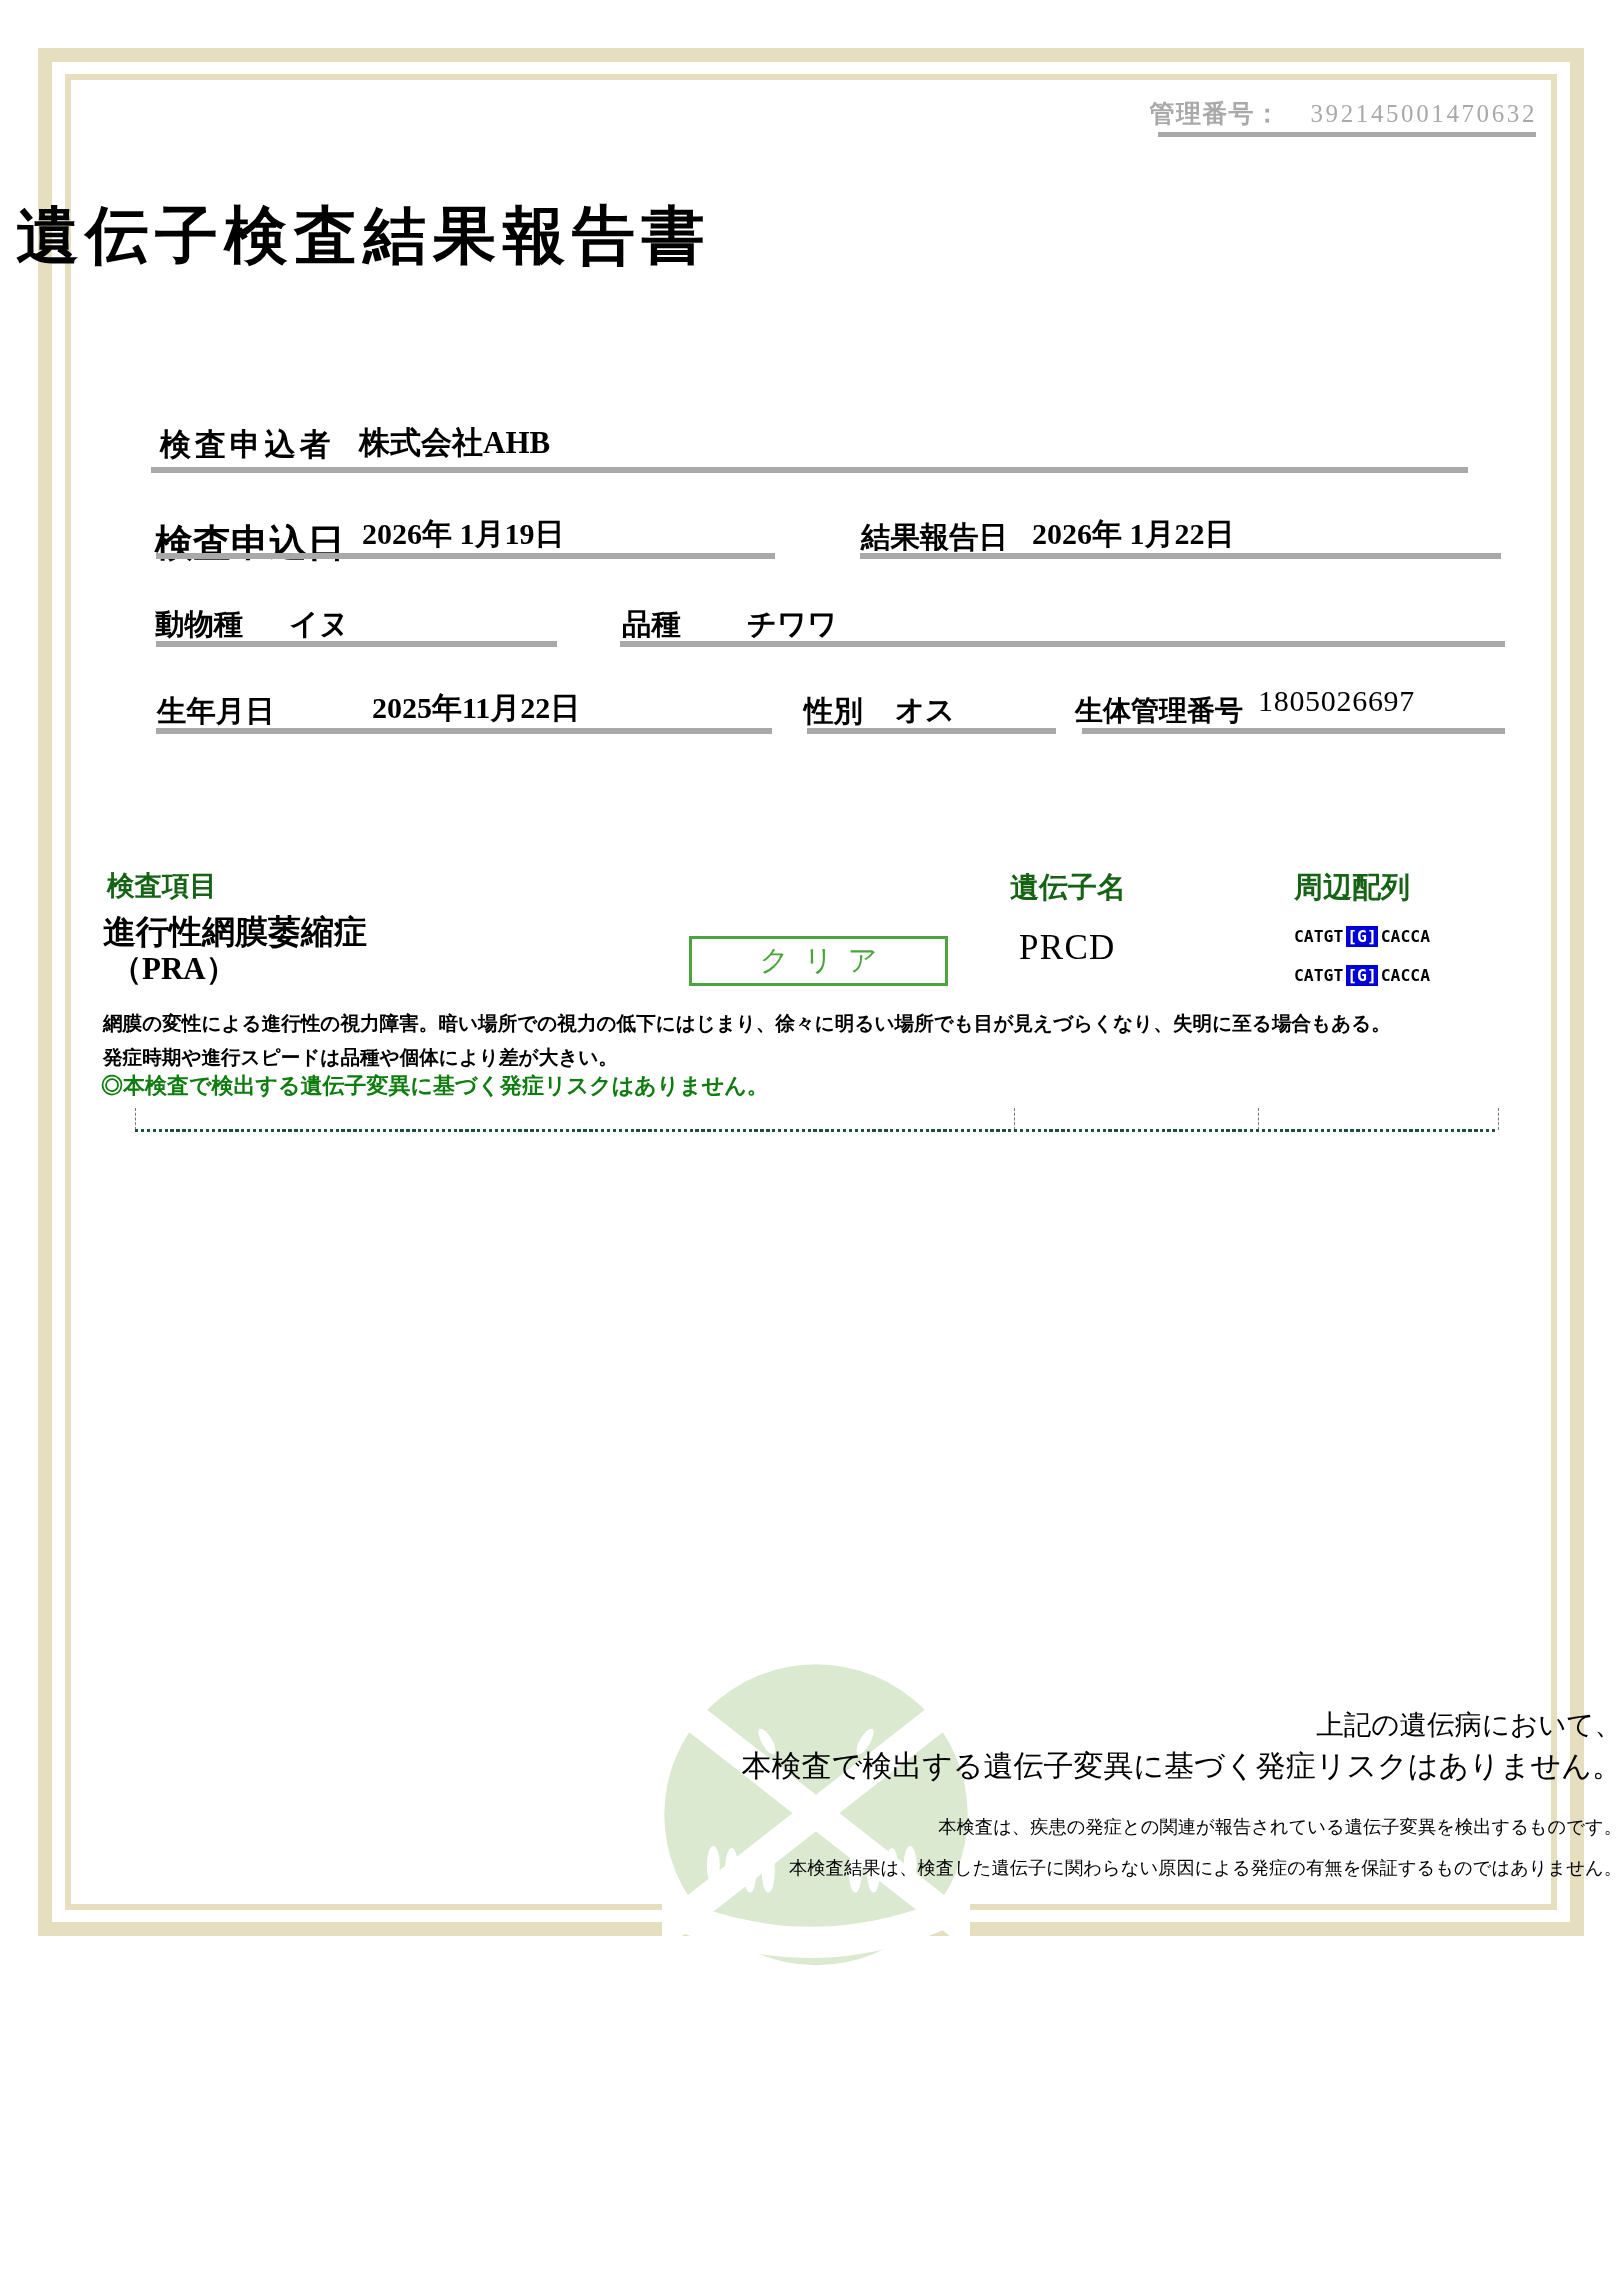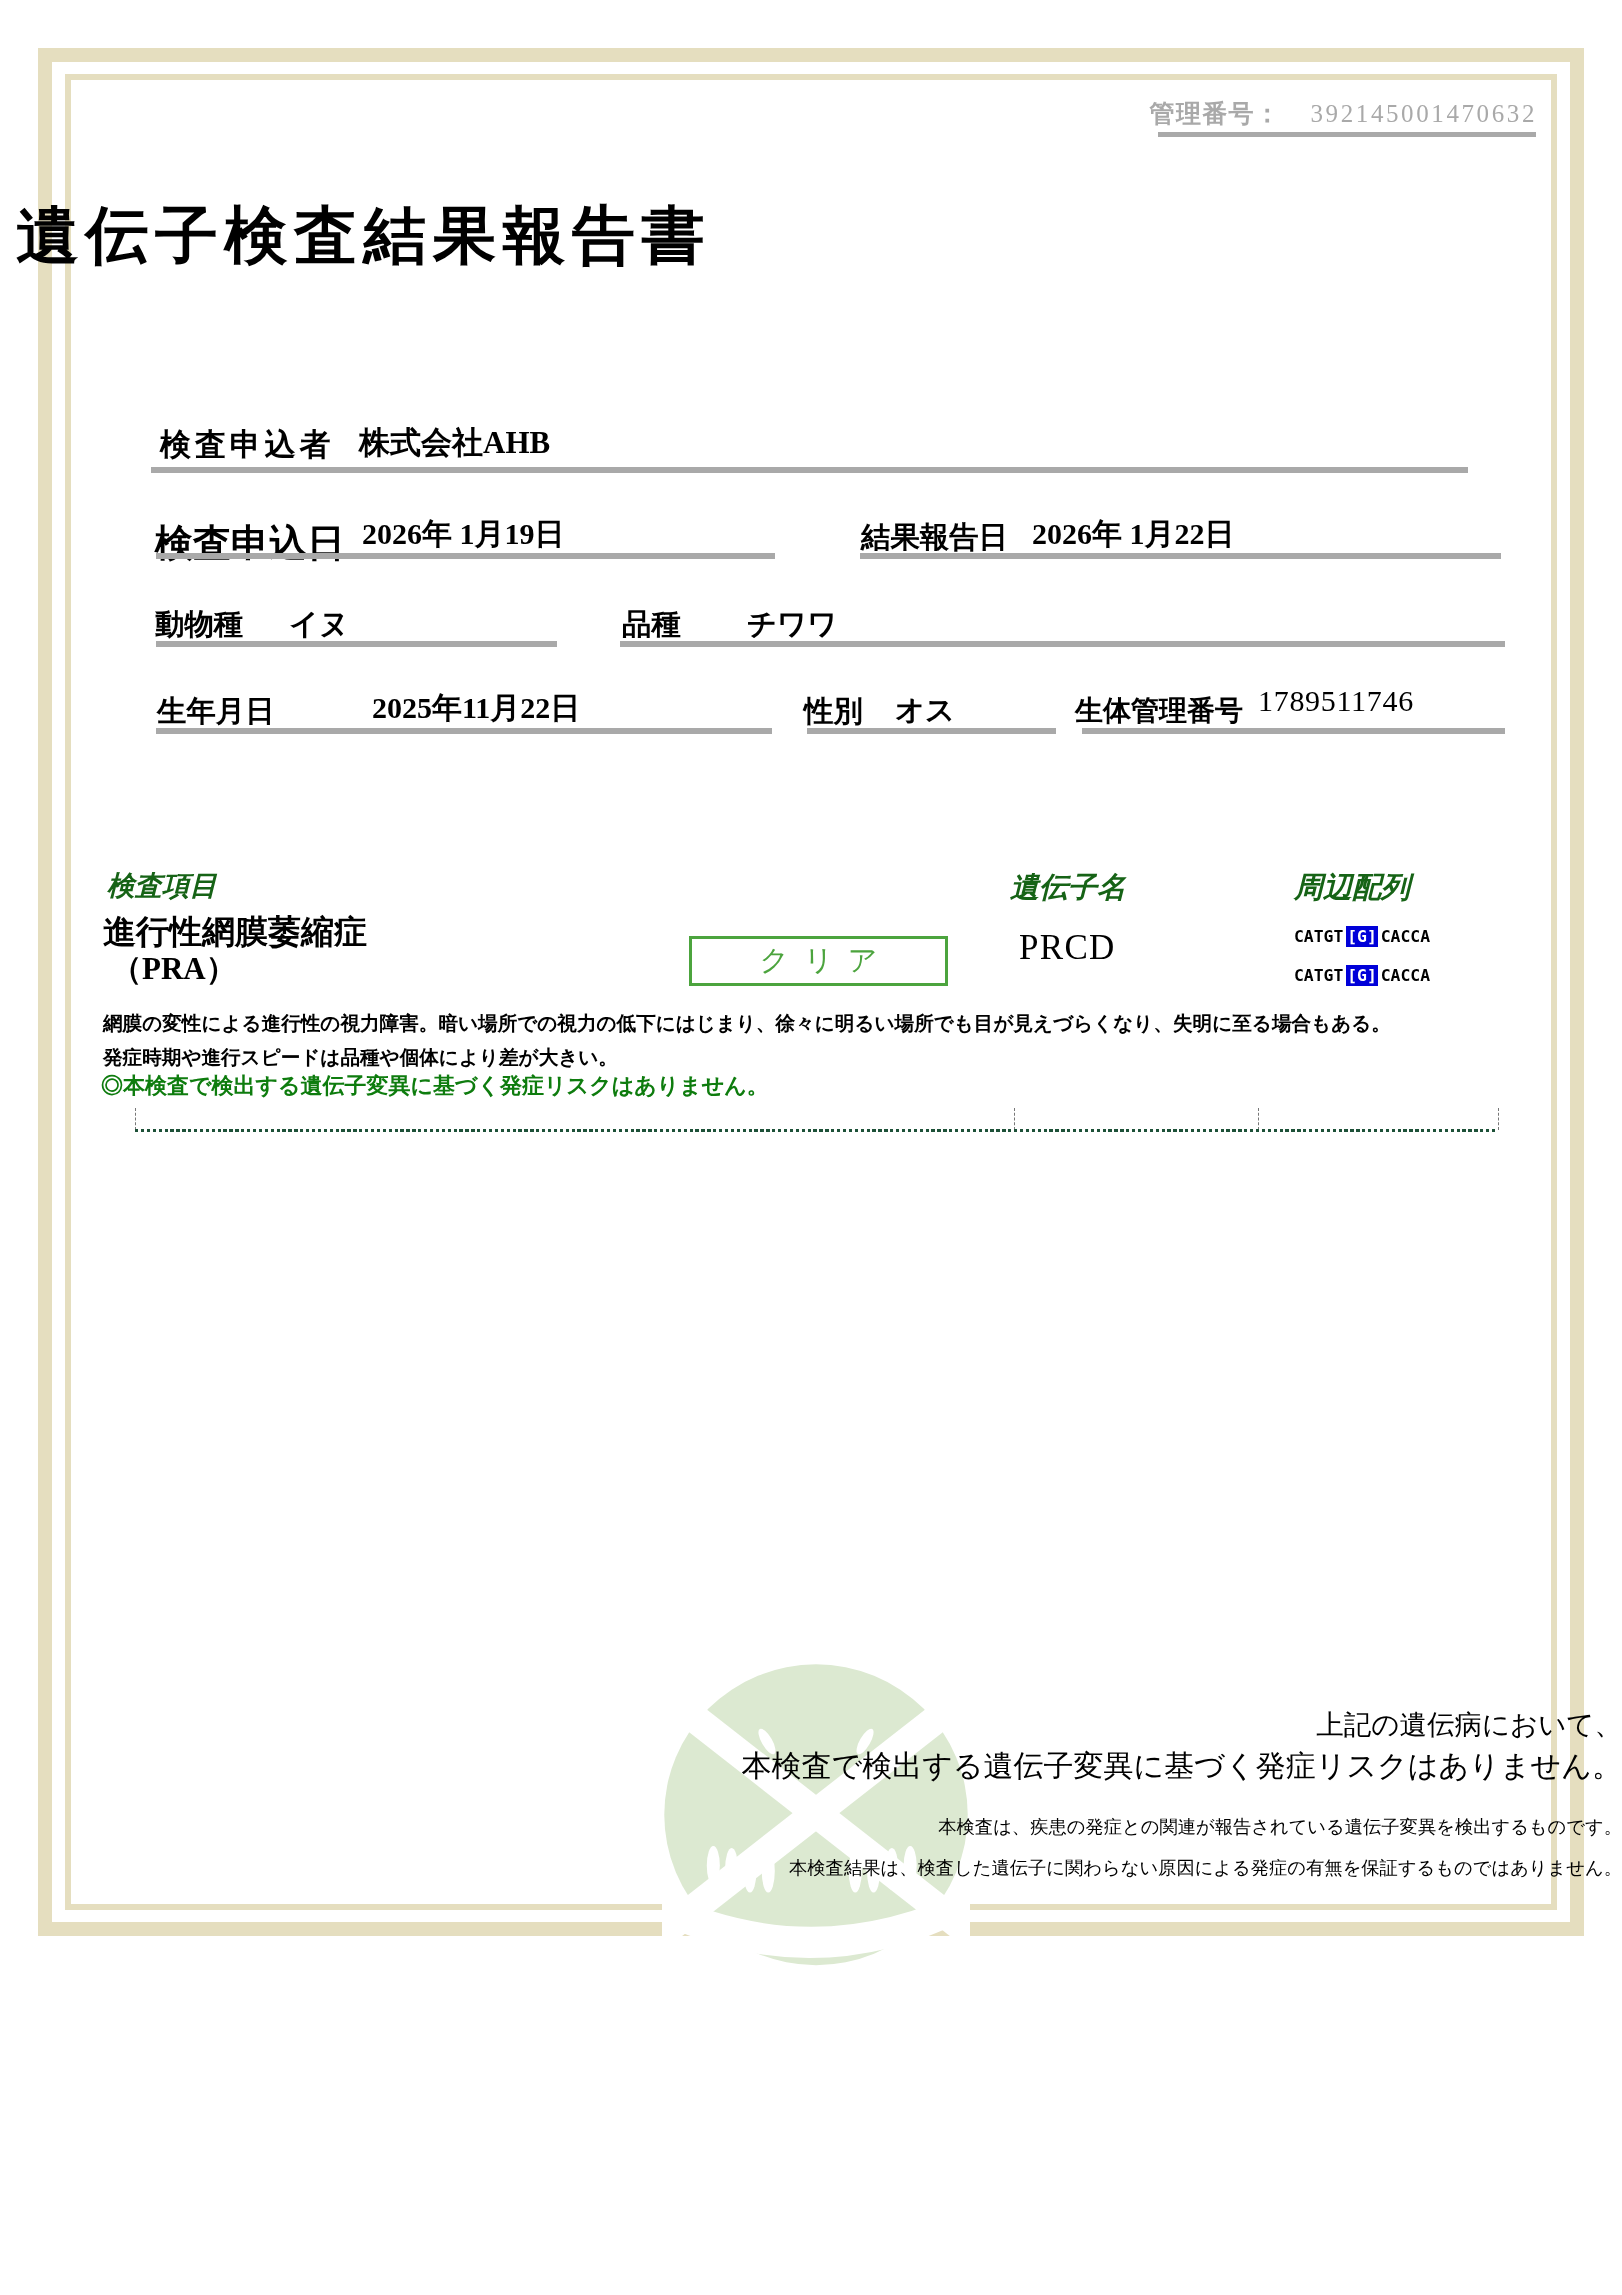--- a/index.html
+++ b/index.html
@@ -39,21 +39,21 @@
   .v-animal{left:1258px;top:684px;font-size:30px;font-weight:normal;letter-spacing:0.7px;}
   .bar-r1{left:151px;top:467px;width:1317px;}
   .bar-r2a{left:156px;top:553px;width:619px;}
   .bar-r2b{left:860px;top:553px;width:641px;}
   .bar-r3a{left:156px;top:641px;width:401px;}
   .bar-r3b{left:620px;top:641px;width:885px;}
   .bar-r4a{left:156px;top:728px;width:616px;}
   .bar-r4b{left:807px;top:728px;width:249px;}
   .bar-r4c{left:1082px;top:728px;width:423px;}
   
-  .green{color:var(--accent_green);font-style:italic;}
+  .green{color:var(--accent_green);}
   .l-item{left:107px;top:868px;font-size:27.5px;}
   .disease{left:103px;top:910px;font-size:33px;}
   .abbr{left:111px;top:948px;font-size:31px;}
   .result-box{position:absolute;left:689px;top:936px;width:253px;height:44px;
               border:3.3px solid var(--result_green);display:flex;align-items:center;
               justify-content:center;}
   .result-box span{color:var(--result_green);font-size:29px;letter-spacing:14.4px;
                    text-indent:14.4px;font-weight:normal;}
   .l-gene{left:1010px;top:868px;font-size:29px;}
   .v-gene{left:1019px;top:928px;font-size:35px;font-weight:normal;letter-spacing:1.3px;}
@@ -132,21 +132,21 @@
   <span class="t l-breed">品種</span>
   <span class="t v-breed">チワワ</span>
   <div class="bar bar-r3a"></div>
   <div class="bar bar-r3b"></div>
 
   <span class="t l-birth">生年月日</span>
   <span class="t v-birth">2025年11月22日</span>
   <span class="t l-sex">性別</span>
   <span class="t v-sex">オス</span>
   <span class="t l-animal">生体管理番号</span>
-  <span class="t v-animal">1789511746</span>
+  <span class="t v-animal">1805026697</span>
   <div class="bar bar-r4a"></div>
   <div class="bar bar-r4b"></div>
   <div class="bar bar-r4c"></div>
 
   <span class="t green l-item">検査項目</span>
   <span class="t disease">進行性網膜萎縮症</span>
   <span class="t abbr">（PRA）</span>
 
   <div class="result-box">
     <span>クリア</span>

